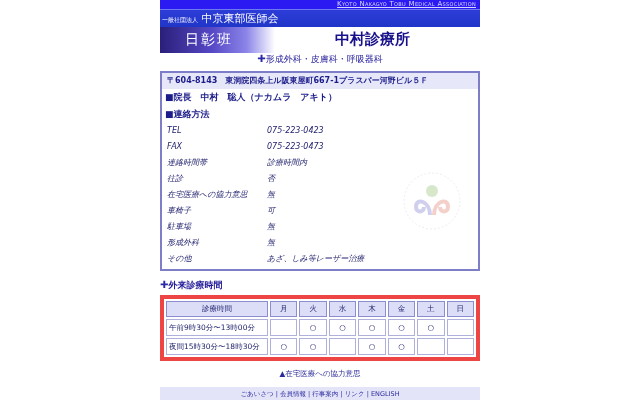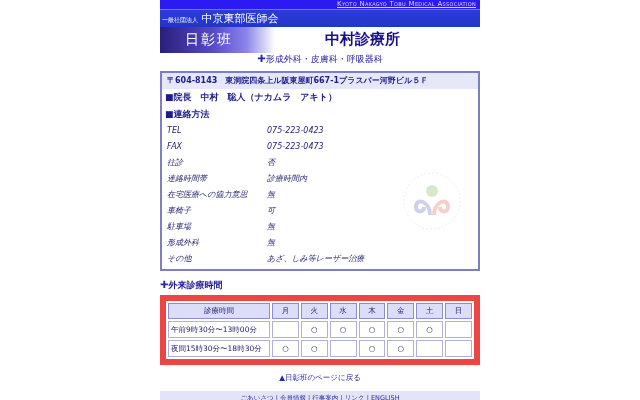--- a/index.html
+++ b/index.html
@@ -6,31 +6,31 @@
   body { width:640px; height:400px; overflow:hidden; font-family:"DejaVu Sans", sans-serif; color:#1a1a66; }
   .page { position:absolute; left:160px; top:0; width:320px; }
   .hdr-top { height:9px; background:#2b1bf2; position:relative; }
   .hdr-top .en { position:absolute; right:4px; top:0; font-size:7px; line-height:9px; color:#d8d8ff; letter-spacing:0.3px; text-decoration:underline; font-variant:small-caps; }
   .hdr-mid { height:17px; background:linear-gradient(#2d3cd8,#2036c8); border-top:1px solid #6c7af0; position:relative; }
   .hdr-mid .jp { position:absolute; left:2px; top:1px; font-size:11px; line-height:15px; color:#ffffff; white-space:nowrap; }
   .hdr-mid .jp small { font-size:6px; }
   .hdr-bot { height:26px; position:relative; background:#ffffff; }
   .hdr-bot .banner { position:absolute; left:0; top:0; width:115px; height:26px; background:linear-gradient(90deg,#2a1f7a 0%,#5648c6 45%,#8b84e8 75%,#ffffff 100%); border-radius:0 0 0 0; }
   .hdr-bot .banner .han { position:absolute; left:25px; top:4px; font-size:14px; color:#ffffff; letter-spacing:2px; }
-  .hdr-bot .clinic { position:absolute; left:165px; top:3px; font-size:15px; font-weight:bold; color:#18108a; }
+  .hdr-bot .clinic { position:absolute; left:175px; top:3px; font-size:15px; font-weight:bold; color:#18108a; }
   .dept { text-align:center; font-size:9px; font-weight:normal; color:#241c9a; margin-top:0; height:14px; }
   .cross { color:#2a2aa8; font-size:10px; }
   .info { margin:4px 0 0 0; border:2px solid #7e7ec8; background:#ffffff; position:relative; height:196px; }
   .info .addr { background:#e6e8fa; font-size:8px; font-weight:bold; color:#1c1c8a; padding:3px 5px; height:10px; line-height:10px; }
   .info .row-b { font-size:9px; font-weight:bold; color:#1c1c8a; padding:3px 3px; height:11px; line-height:11px; }
   .info .kv { display:flex; font-size:8px; color:#242470; padding:0 5px; height:16px; line-height:16px;font-style:italic; }
   .info .kv .k { width:100px; }
   .logo { position:absolute; right:16px; top:98px; width:60px; height:60px; opacity:0.35; }
   .sched-title { text-align:left; font-size:9px; font-weight:bold; color:#241c9a; margin-top:8px; height:14px; }
-  table.sched { width:320px; border-collapse:separate; border-spacing:2px; border:6px solid #ef4444; margin-top:2px; font-size:7.5px; color:#1c1c6a; }
+  table.sched { width:320px; border-collapse:separate; border-spacing:2px; border:4px solid #ef4444; margin-top:2px; font-size:7.5px; color:#1c1c6a; }
   table.sched th { background:#dcdef8; border:1px solid #8c8cd0; height:12px; font-weight:normal; text-align:center; }
   table.sched td { border:1px solid #b0b0dc; height:13px; text-align:center; background:#fff; }
   table.sched td.lbl { text-align:left; padding-left:2px; white-space:nowrap; }
   .back { text-align:center; font-size:7.5px; color:#2a2a9a; margin-top:8px; height:12px; }
   .foot { background:#e4e4f8; text-align:center; font-size:6.5px; color:#2a2aa0; height:14px; line-height:14px; margin-top:6px; }
 </style>
 </head>
 <body>
 
 <div class="page">
@@ -57,26 +57,26 @@
     <div class="row-b">■連絡方法</div>
     <div class="kv">
         <span class="k">TEL</span>
         <span>075-223-0423</span>
       </div>
     <div class="kv">
         <span class="k">FAX</span>
         <span>075-223-0473</span>
       </div>
     <div class="kv">
+        <span class="k">連絡時間帯</span>
+        <span>診療時間内</span>
+      </div>
+    <div class="kv">
         <span class="k">往診</span>
         <span>否</span>
-      </div>
-    <div class="kv">
-        <span class="k">連絡時間帯</span>
-        <span>診療時間内</span>
       </div>
     <div class="kv">
         <span class="k">在宅医療への協力意思</span>
         <span>無</span>
       </div>
     <div class="kv">
         <span class="k">車椅子</span>
         <span>可</span>
       </div>
     <div class="kv">
@@ -131,19 +131,19 @@
       <td>○</td>
       <td></td>
       <td>○</td>
       <td>○</td>
       <td></td>
       <td></td>
     </tr>
   </tbody>
     </table>
 
-  <div class="back">▲日彰班のページに戻る</div>
+  <div class="back">▲在宅医療への協力意思</div>
 
   <div class="foot">
     <span>ごあいさつ</span><span> | </span><span>会員情報</span><span> | </span><span>行事案内</span><span> | </span><span>リンク</span><span> | </span><span>ENGLISH</span>
   </div>
 
 </div>
 
 </body></html>

